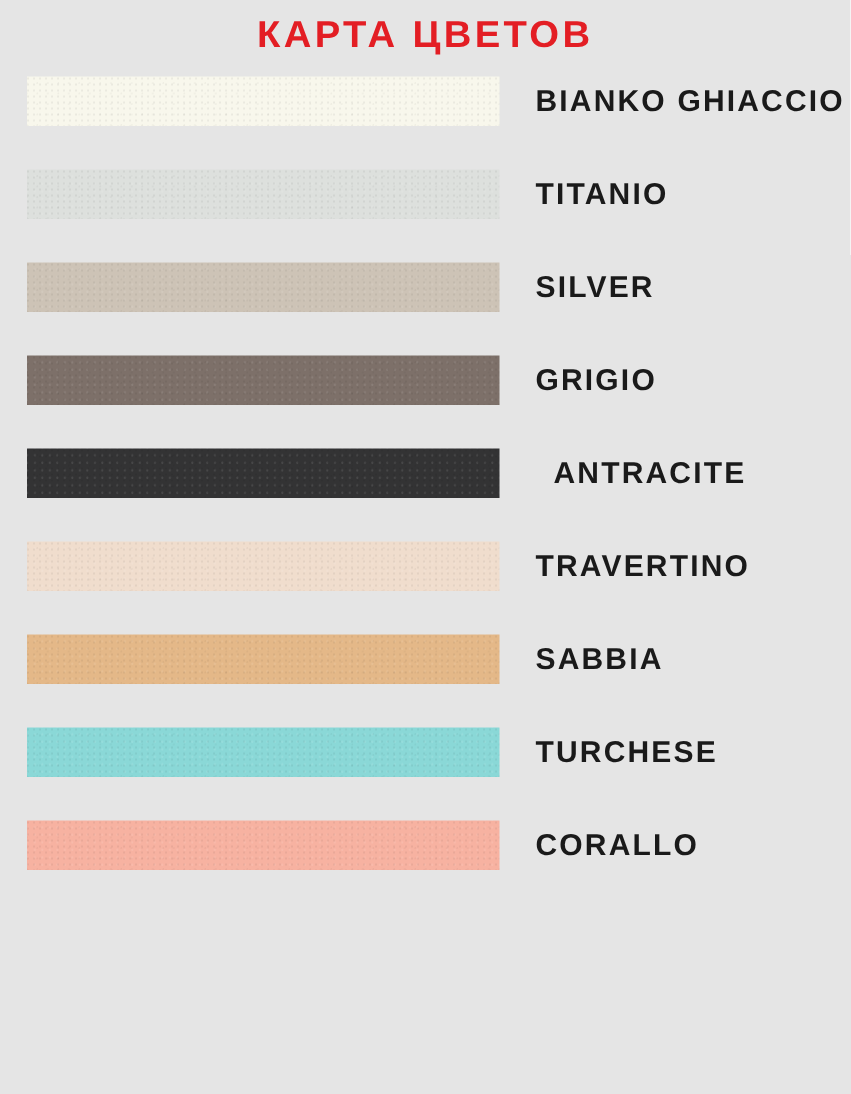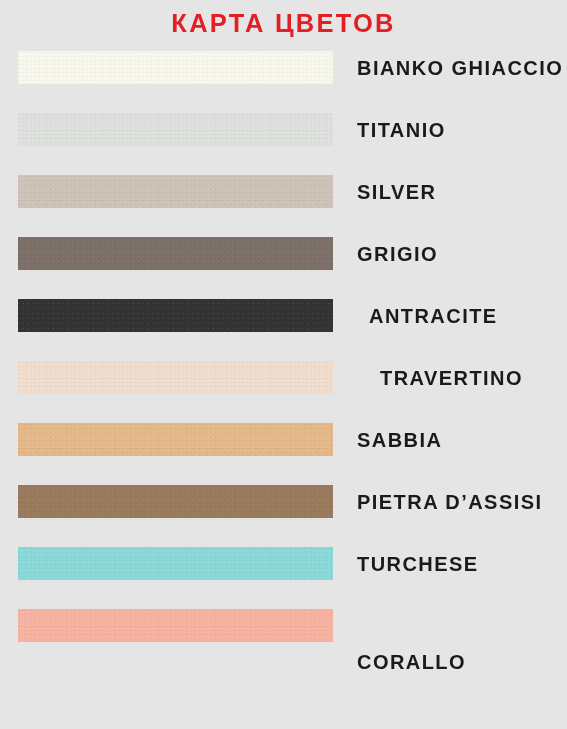--- a/index.html
+++ b/index.html
@@ -135,41 +135,35 @@
       <div class="color-row">
         <div class="swatch-wrap">
           <div class="swatch" style="background-color: rgb(51, 51, 52);"></div>
         </div>
         <div class="label" style="color: rgb(26, 26, 26); margin-left: 12px;">ANTRACITE</div>
       </div>
       <div class="color-row">
         <div class="swatch-wrap">
           <div class="swatch" style="background-color: rgb(240, 221, 205);"></div>
         </div>
-        <div class="label" style="color: rgb(26, 26, 26); margin-left: 23px;">TRAVERTINO</div>
+        <div class="label" style="color: rgb(26, 26, 26);">TRAVERTINO</div>
       </div>
       <div class="color-row">
         <div class="swatch-wrap">
           <div class="swatch" style="background-color: rgb(228, 184, 136);"></div>
         </div>
         <div class="label" style="color: rgb(26, 26, 26);">SABBIA</div>
-      </div>
-      <div class="color-row">
-        <div class="swatch-wrap">
-          <div class="swatch" style="background-color: rgb(154, 122, 93);"></div>
-        </div>
-        <div class="label" style="color: rgb(26, 26, 26);">PIETRA D’ASSISI</div>
       </div>
       <div class="color-row">
         <div class="swatch-wrap">
           <div class="swatch" style="background-color: rgb(138, 216, 215);"></div>
         </div>
         <div class="label" style="color: rgb(26, 26, 26);">TURCHESE</div>
       </div>
       <div class="color-row">
         <div class="swatch-wrap">
           <div class="swatch" style="background-color: rgb(247, 178, 161);"></div>
         </div>
-        <div class="label" style="color: rgb(26, 26, 26); margin-top: 36px;">CORALLO</div>
+        <div class="label" style="color: rgb(26, 26, 26);">CORALLO</div>
       </div>
     </div>
 
 </div>
 
 </body></html>

